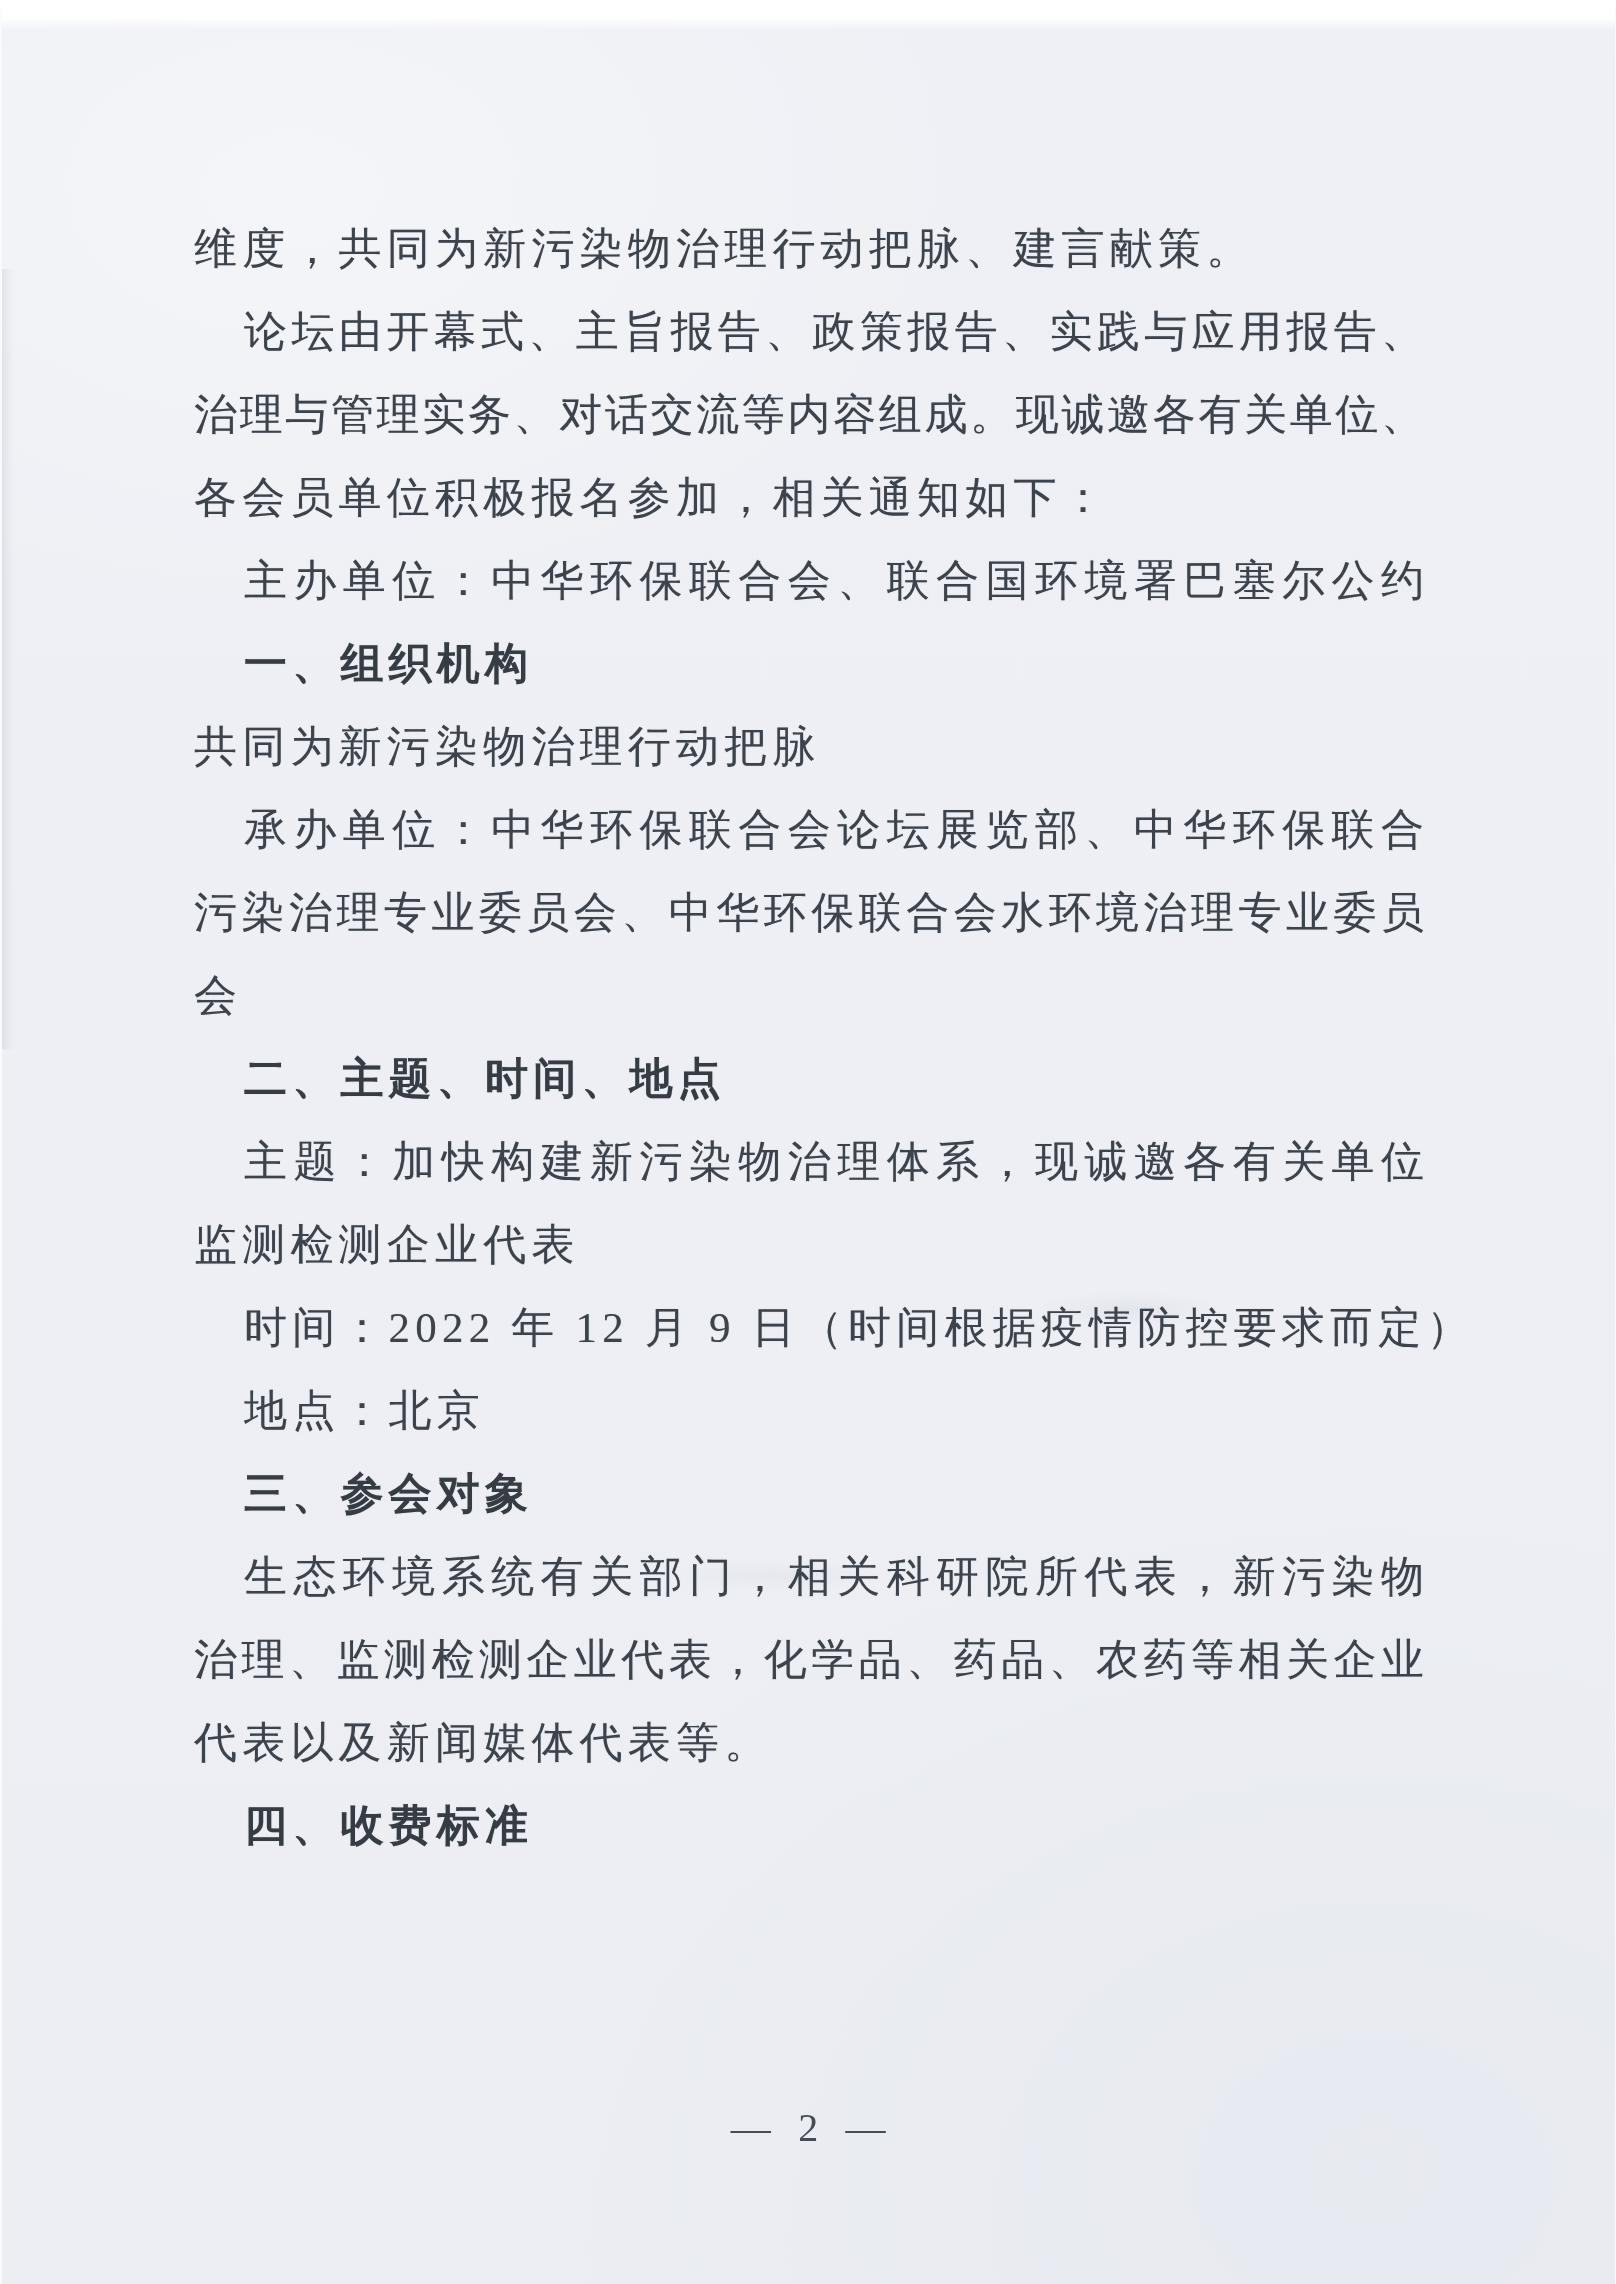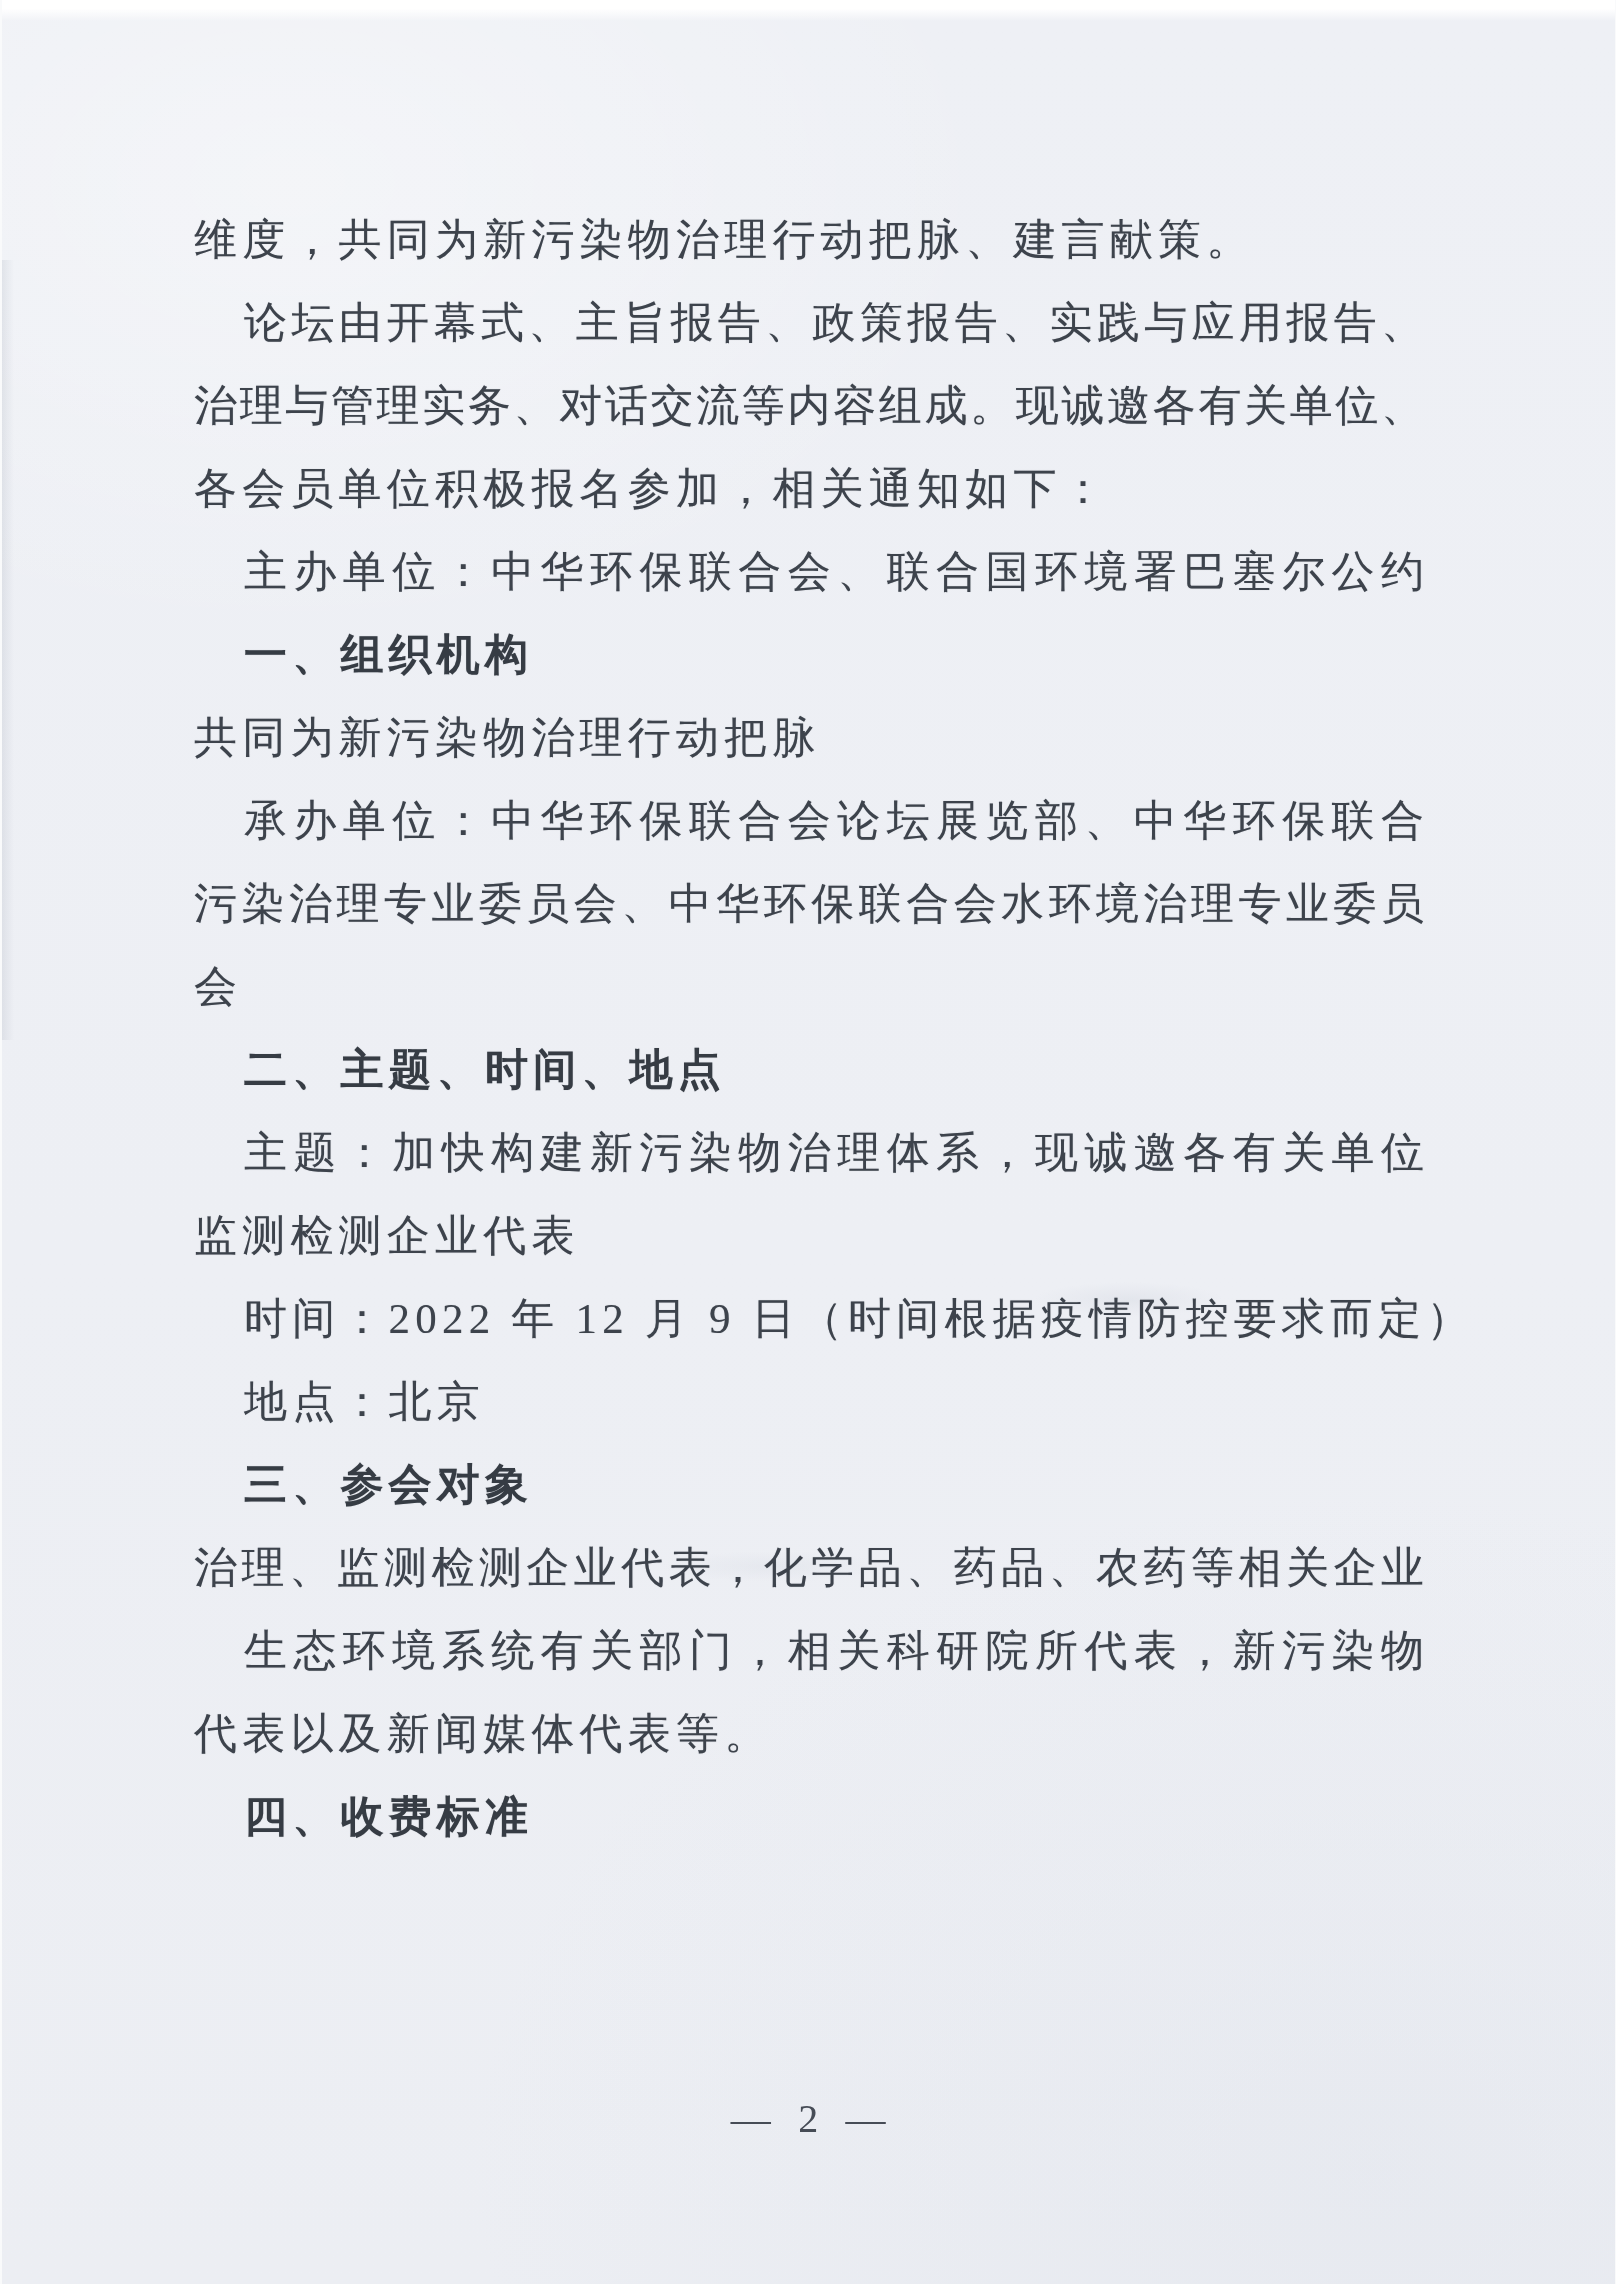--- a/index.html
+++ b/index.html
@@ -17,20 +17,21 @@
     position: absolute;
     inset: 0;
     background:
       radial-gradient(1213px 780px at 18% 8%, rgba(255,255,255,0.35), rgba(255,255,255,0) 60%),
       radial-gradient(1386px 1040px at 85% 95%, rgba(215,220,230,0.25), rgba(255,255,255,0) 65%),
       linear-gradient(180deg, #ffffff 0px, #ffffff 8.7px, #eef0f5 21px, #edeff4 55%, #ecEEf3 100%);
     background-color: #edeff4;
     border-left: 2.6px solid #f9fafb;
     border-right: 2.6px solid #f9fafb;
     box-sizing: border-box;
+    margin-top: 9px;
   }
   .content {
     position: absolute;
     left: 192px;
     top: 198px;
     width: 1230px;
     font-family: "Liberation Serif", "DejaVu Serif", serif;
     color: #3d434c;
   }
   .line {
@@ -95,22 +96,22 @@
     <div class="line">共同为新污染物治理行动把脉</div>
     <div class="line indent justify">承办单位：中华环保联合会论坛展览部、中华环保联合</div>
     <div class="line justify">污染治理专业委员会、中华环保联合会水环境治理专业委员</div>
     <div class="line">会</div>
     <div class="line indent bold">二、主题、时间、地点</div>
     <div class="line indent justify">主题：加快构建新污染物治理体系，现诚邀各有关单位</div>
     <div class="line">监测检测企业代表</div>
     <div class="line indent">时间：2022 年 12 月 9 日（时间根据疫情防控要求而定）</div>
     <div class="line indent">地点：北京</div>
     <div class="line indent bold">三、参会对象</div>
+    <div class="line indent justify">生态环境系统有关部门，相关科研院所代表，新污染物</div>
     <div class="line justify">治理、监测检测企业代表，化学品、药品、农药等相关企业</div>
-    <div class="line indent justify">生态环境系统有关部门，相关科研院所代表，新污染物</div>
     <div class="line">代表以及新闻媒体代表等。</div>
     <div class="line indent bold">四、收费标准</div>
   </div>
 
   <div class="footer">
     <span>— 2 —</span>
   </div>
 </div>
 
 

